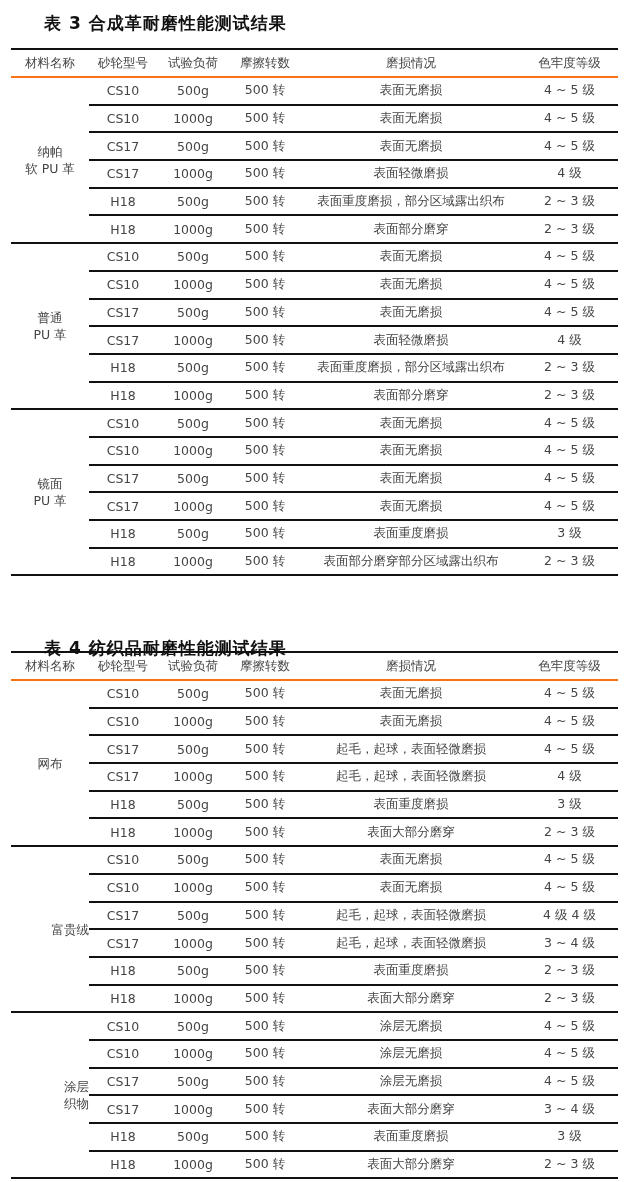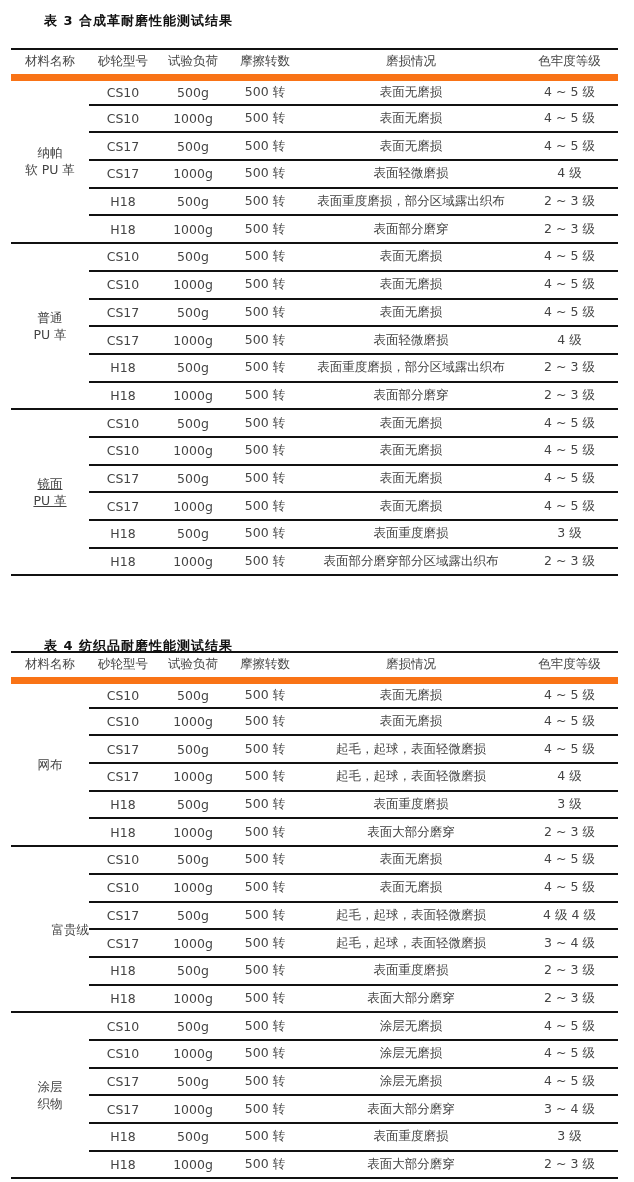--- a/index.html
+++ b/index.html
@@ -2,30 +2,30 @@
 <html><head>
 <meta charset="utf-8">
 <style>
   html, body { margin: 0; padding: 0; background: #ffffff; }
   body {
     width: 634px; height: 1182px; position: relative; overflow: hidden;
     font-family: "DejaVu Sans", "Liberation Sans", sans-serif;
     color: #3a3a3a;
   }
   .caption {
-    position: absolute; left: 44px; font-size: 13px; font-weight: bold; color: #111;
+    position: absolute; left: 44px; font-size: 17px; font-weight: bold; color: #111;
     letter-spacing: 1px;
   }
   .tbl {
     position: absolute; left: 11px; width: 607px;
     border-collapse: collapse; font-size: 12.5px; table-layout: fixed;
   }
   .tbl th, .tbl td { padding: 0; text-align: center; font-weight: normal; white-space: nowrap; color: #444; }
   .tbl thead tr { height: 28px; }
-  .tbl thead { border-top: 2px solid #111; border-bottom: 7px solid #f97316; }
+  .tbl thead { border-top: 2px solid #111; border-bottom: 2px solid #f97316; }
   .tbl tbody tr { height: 27.7px; }
   .tbl tbody td { border-bottom: 2px solid #111; }
   .tbl tbody td.mat { border-bottom: 2px solid #111; vertical-align: middle; line-height: 17px; }
   .c0 { width: 78px; }
   .c1 { width: 68px; }
   .c2 { width: 72px; }
   .c3 { width: 72px; }
   .c4 { width: 220px; }
   .c5 { width: 97px; }
 </style>
@@ -135,21 +135,21 @@
         <td>2 ~ 3 级</td>
       </tr>
       <tr>
         <td>H18</td>
         <td>1000g</td>
         <td>500 转</td>
         <td>表面部分磨穿</td>
         <td>2 ~ 3 级</td>
       </tr>
       <tr>
-        <td class="mat" rowspan="6" style="white-space: pre-line; text-decoration: underline;">镜面
+        <td class="mat" rowspan="6" style="white-space: pre-line;">镜面
 PU 革</td>
         <td>CS10</td>
         <td>500g</td>
         <td>500 转</td>
         <td>表面无磨损</td>
         <td>4 ~ 5 级</td>
       </tr>
       <tr>
         <td>CS10</td>
         <td>1000g</td>
@@ -289,21 +289,21 @@
         <td>2 ~ 3 级</td>
       </tr>
       <tr>
         <td>H18</td>
         <td>1000g</td>
         <td>500 转</td>
         <td>表面大部分磨穿</td>
         <td>2 ~ 3 级</td>
       </tr>
       <tr>
-        <td class="mat" rowspan="6" style="white-space: pre-line;">涂层
+        <td class="mat" rowspan="6" style="white-space: pre-line; text-align: right;">涂层
 织物</td>
         <td>CS10</td>
         <td>500g</td>
         <td>500 转</td>
         <td>涂层无磨损</td>
         <td>4 ~ 5 级</td>
       </tr>
       <tr>
         <td>CS10</td>
         <td>1000g</td>

